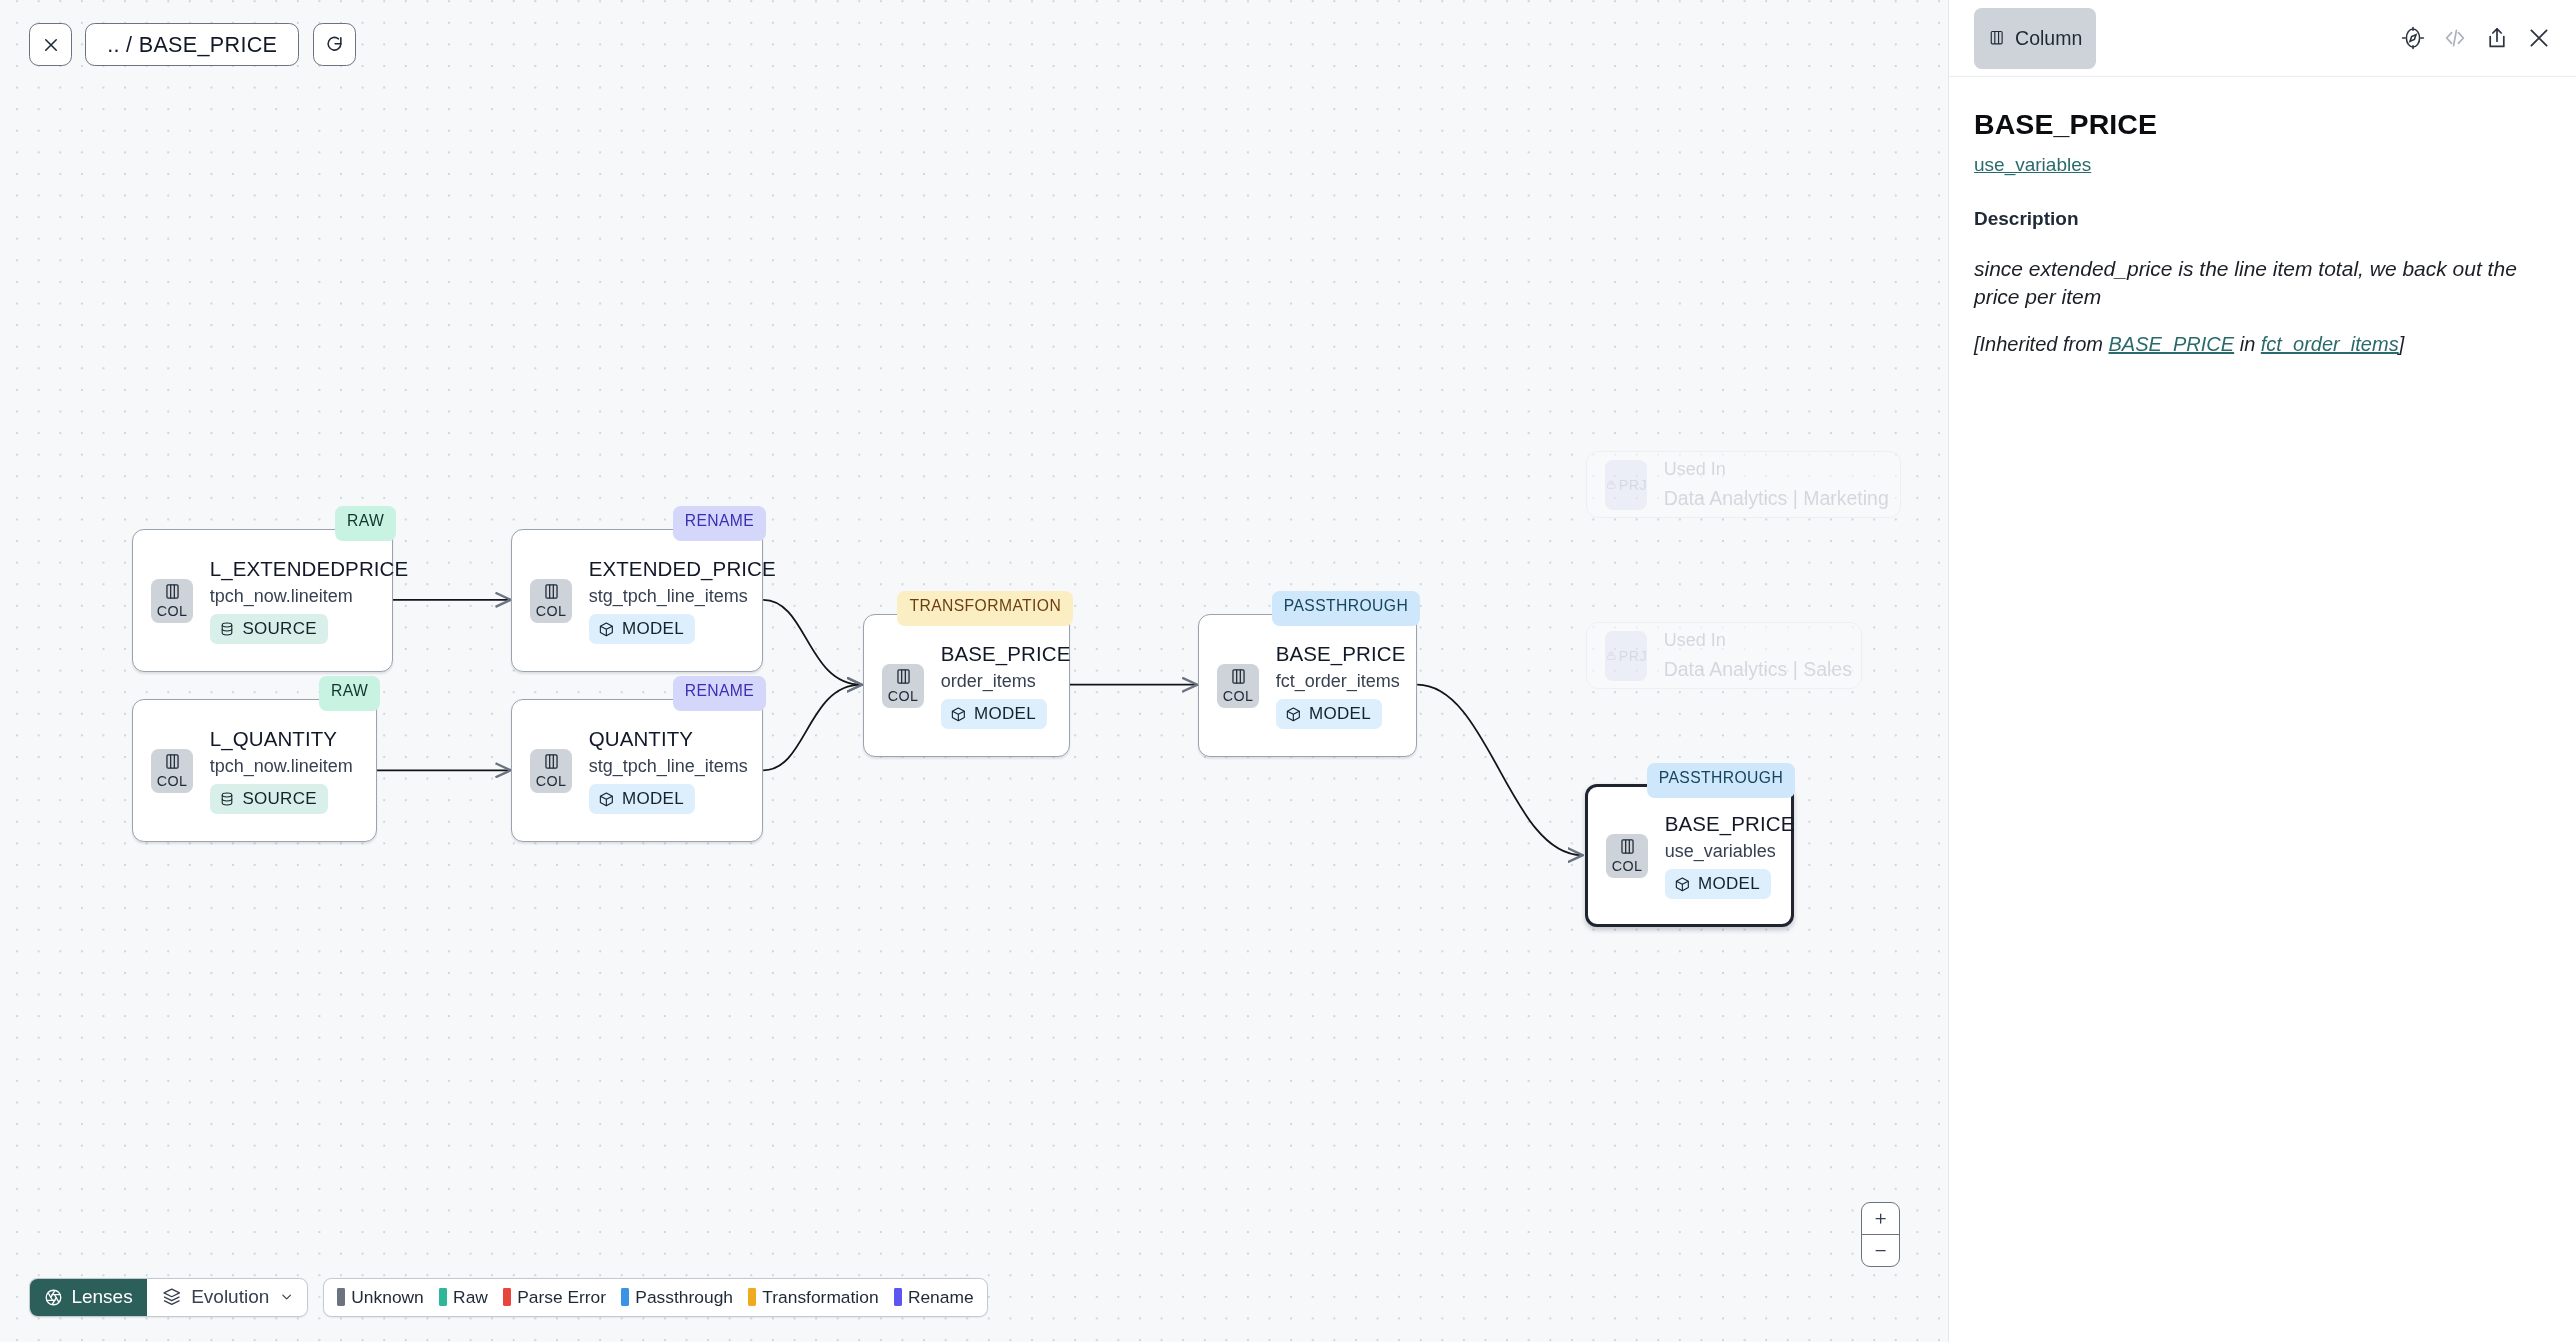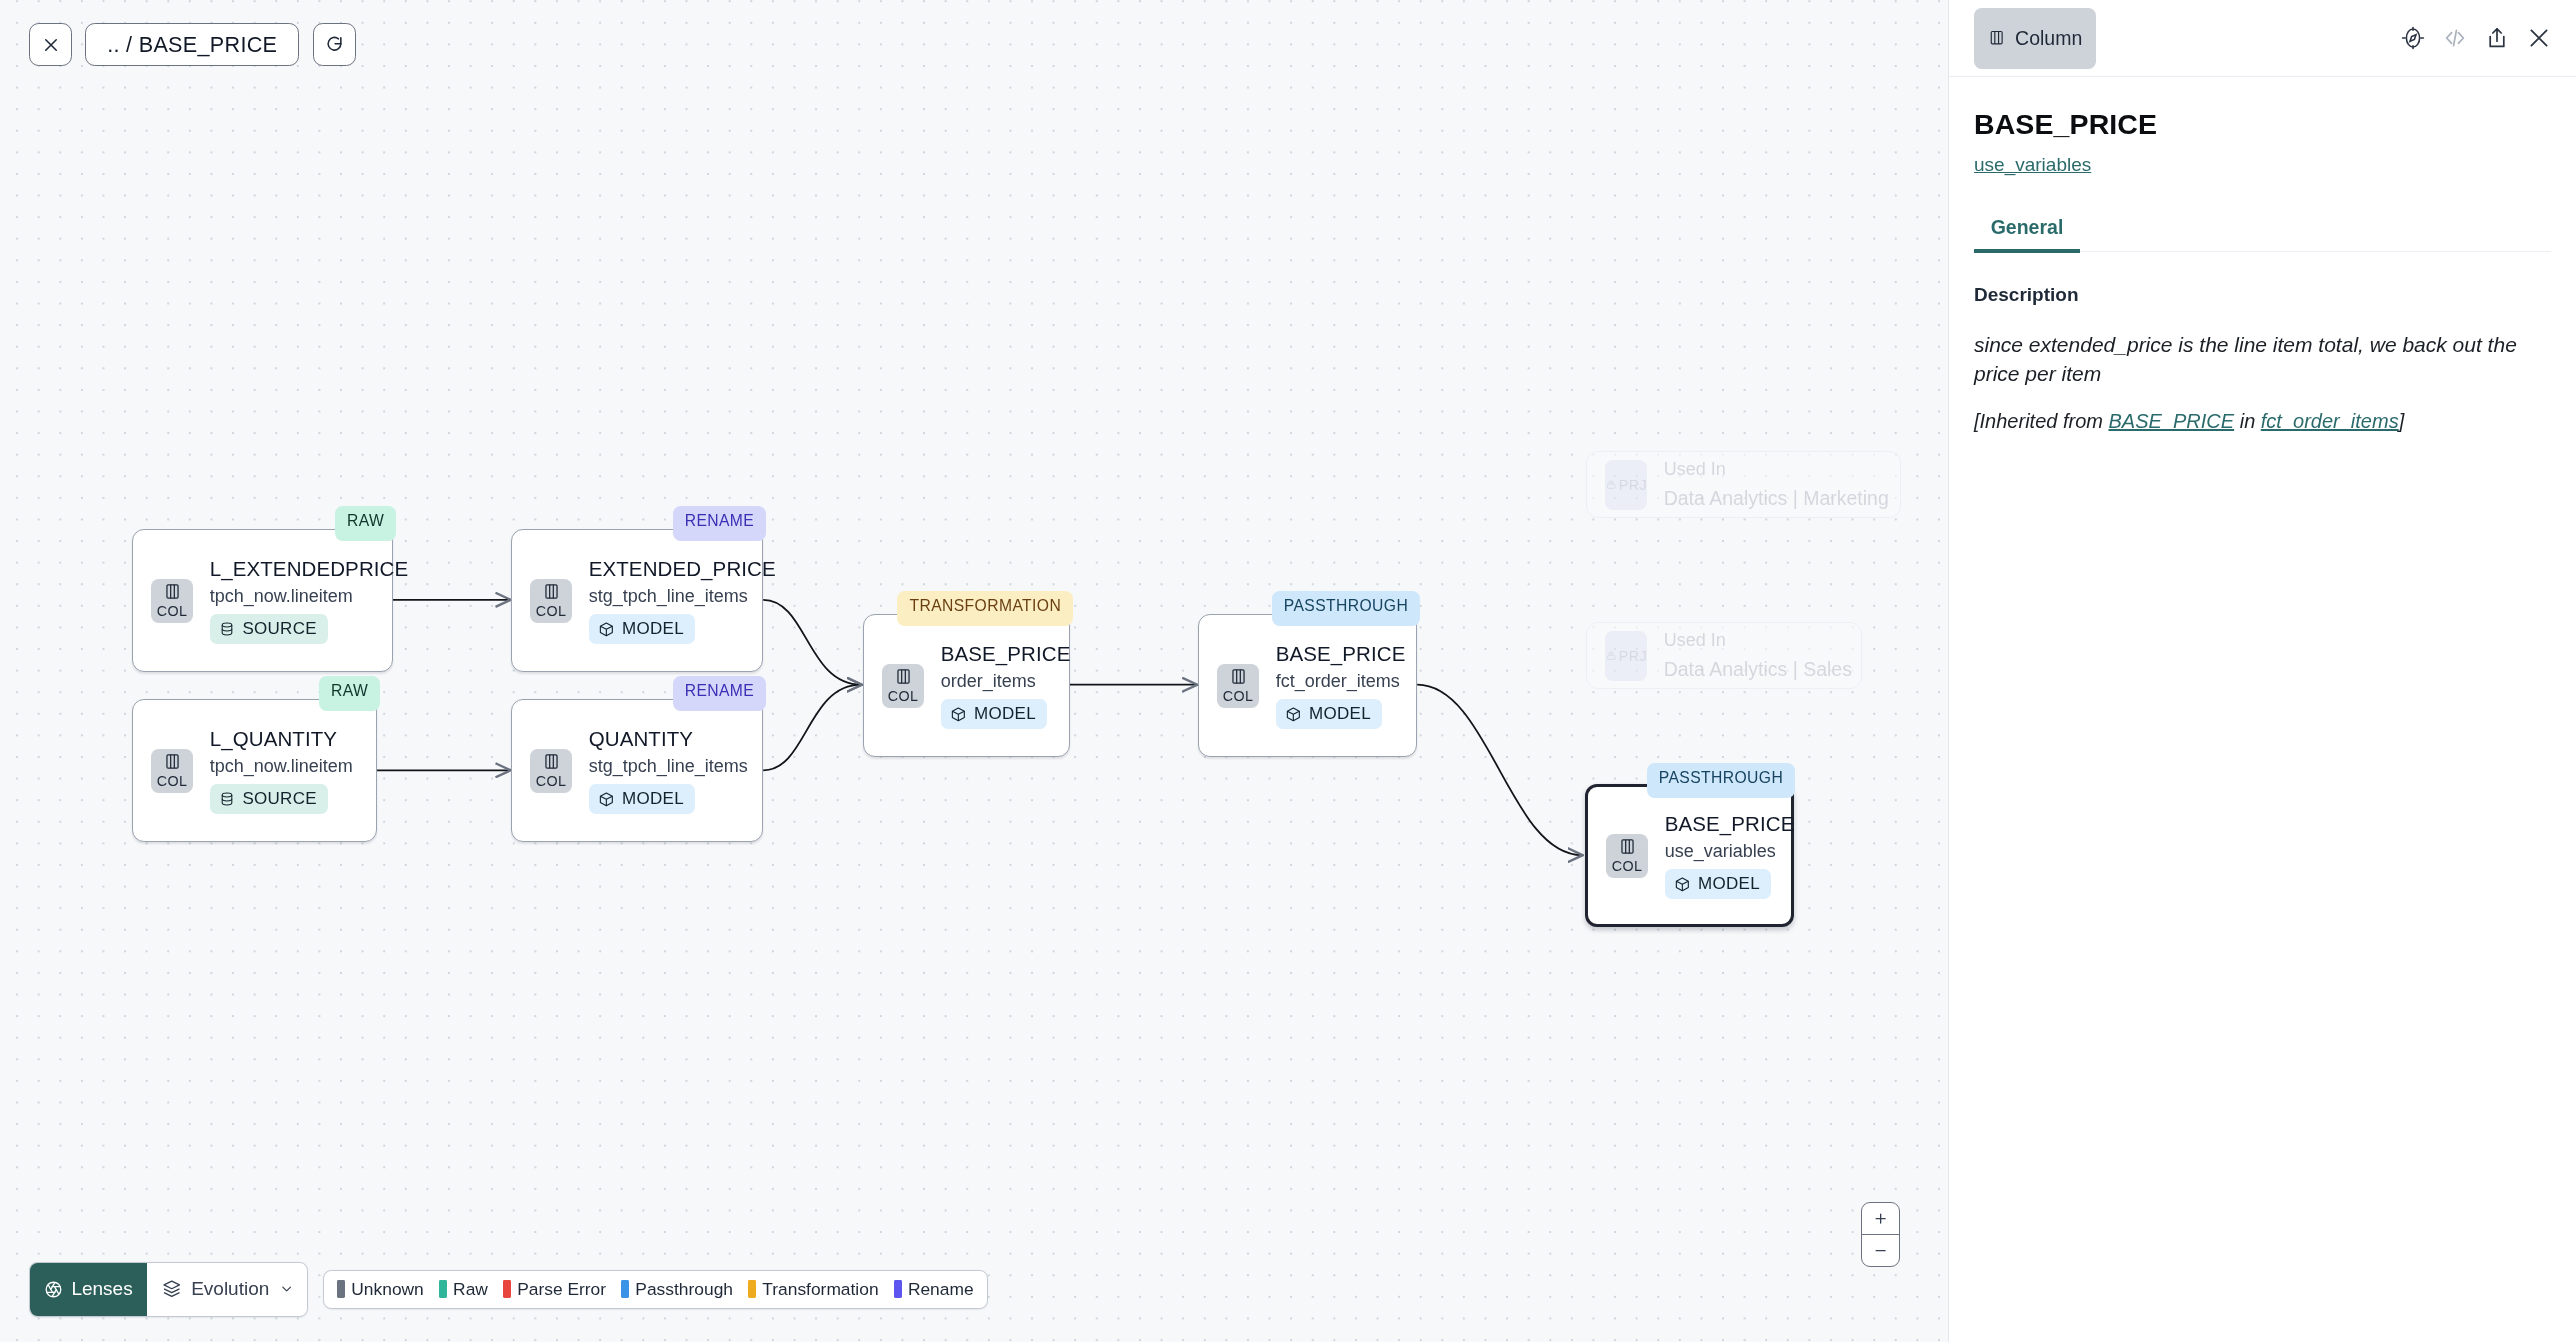--- a/index.html
+++ b/index.html
@@ -102,21 +102,21 @@
   }
   .zoomctl > div {
     flex: 1; display: flex; align-items: center; justify-content: center;
     cursor: pointer; color: #374151;
   }
   .zoomctl > div + div { border-top: 1.5px solid #6b7280; }
 
   
   .bottom { position: absolute; left: 29px; bottom: 26.4px; display: flex; align-items: center; gap: 15.3px; }
   .lens-group {
-    display: flex; align-items: stretch; height: 55px;
+    display: flex; align-items: stretch; height: 39px;
     border: 1.2px solid #c3c9d2; border-radius: 8.4px; overflow: hidden; background: #fff;
     box-shadow: 0 0.7px 1.4px rgba(16,24,40,.07);
   }
   .lens-btn {
     background: #2d5f5a; color: #fff; display: flex; align-items: center; gap: 8.4px;
     padding: 0 14px; font-size: 19px; cursor: pointer;
   }
   .evo-btn {
     display: flex; align-items: center; gap: 9.7px; padding: 0 12.5px 0 15.3px;
     font-size: 19px; color: #374151; cursor: pointer;
@@ -490,23 +490,20 @@
           <svg width="24" height="24" viewBox="0 0 24 24" fill="none" stroke="currentColor" stroke-width="1.8" stroke-linecap="round">
               <path d="M4.4 4.4 L19.6 19.6 M19.6 4.4 L4.4 19.6"></path>
             </svg>
         </span>
       </div>
     </div>
 
     <div class="p-title">BASE_PRICE</div>
     <a class="p-link">use_variables</a>
 
-    <div class="tabs">
-      <div class="tab active">General</div>
-    </div>
 
     <div class="sec-label">Description</div>
     <div class="desc">since extended_price is the line item total, we back out the price per item</div>
     <div class="desc2">
       <span>[Inherited from </span><a>BASE_PRICE</a><span> in </span><a>fct_order_items</a><span>]</span>
     </div>
   </div>
 </div>
 
 

